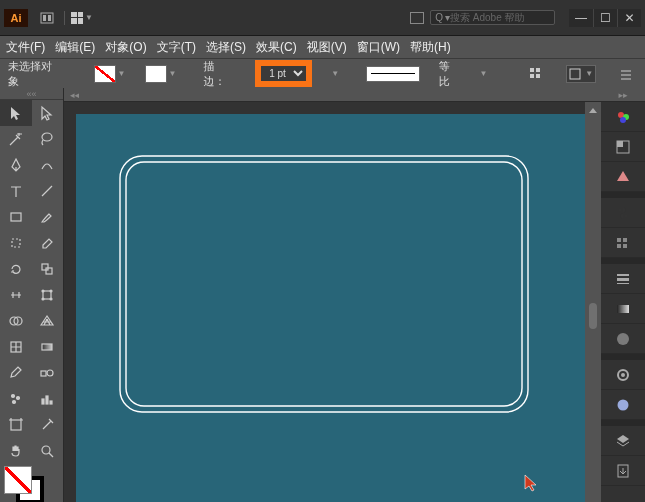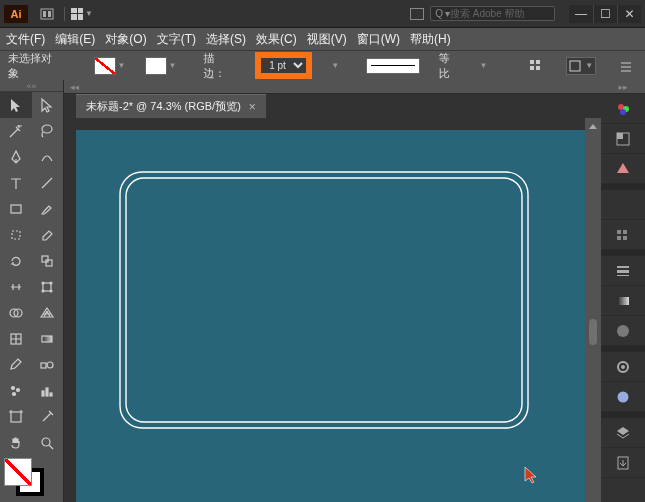--- a/index.html
+++ b/index.html
@@ -1,18 +1,18 @@
 <!DOCTYPE html>
 <html><head>
 <meta charset="utf-8">
 <style>
 * { margin: 0; padding: 0; box-sizing: border-box; font-family: "Microsoft YaHei", sans-serif; }
 body { width: 645px; height: 502px; background: #323232; color: #ccc; overflow: hidden; }
 
-.titlebar { height: 28px; background: #323232; display: flex; align-items: center; padding: 0 4px; border-bottom: 1px solid #1a1a1a; }
+.titlebar { height: 36px; background: #323232; display: flex; align-items: center; padding: 0 4px; border-bottom: 1px solid #1a1a1a; }
 .ai-logo { width: 24px; height: 18px; background: #2a1004; display: flex; align-items: center; justify-content: center; margin-right: 8px; }
 .ai-logo span { color: #ff9933; font-weight: bold; font-size: 11px; }
 .titlebar-sep { width: 1px; height: 14px; background: #555; margin: 0 6px; }
 .titlebar-ctrl { display: flex; align-items: center; gap: 4px; padding: 0 4px; }
 .arrange-dropdown { display: flex; align-items: center; gap: 2px; }
 .square-icon { width: 12px; height: 12px; display: grid; grid-template: 1fr 1fr / 1fr 1fr; gap: 1px; }
 .square-icon span { background: #ccc; }
 .dropdown-arrow { color: #999; font-size: 8px; }
 .titlebar-spacer { flex: 1; }
 .doc-icon { width: 14px; height: 12px; border: 1px solid #888; margin-right: 6px; }
@@ -362,26 +362,20 @@
     <div class="colorpicker">
       <div class="cp-bg"></div>
       <div class="cp-fg"></div>
     </div>
   </div>
 
   <div class="docarea">
     <div class="dock-strip">
         <span style="color:#888;font-size:9px">◂◂</span>
       </div>
-    <div class="tabbar">
-      <div class="tab">
-        <span>未标题-2* @ 74.3% (RGB/预览)</span>
-        <span class="tab-close">×</span>
-      </div>
-    </div>
     <div class="canvas-wrap">
       <div class="canvas">
         <div class="roundrect">
           <svg viewBox="0 0 412 260">
             <rect x="2" y="2" width="408" height="256" rx="22" ry="22" fill="none" stroke="#fff" stroke-width="1.4"></rect>
             <rect x="8" y="8" width="396" height="244" rx="18" ry="18" fill="none" stroke="#fff" stroke-width="1.4"></rect>
           </svg>
         </div>
         <div class="cursor-arrow">
           <svg width="16" height="18">

